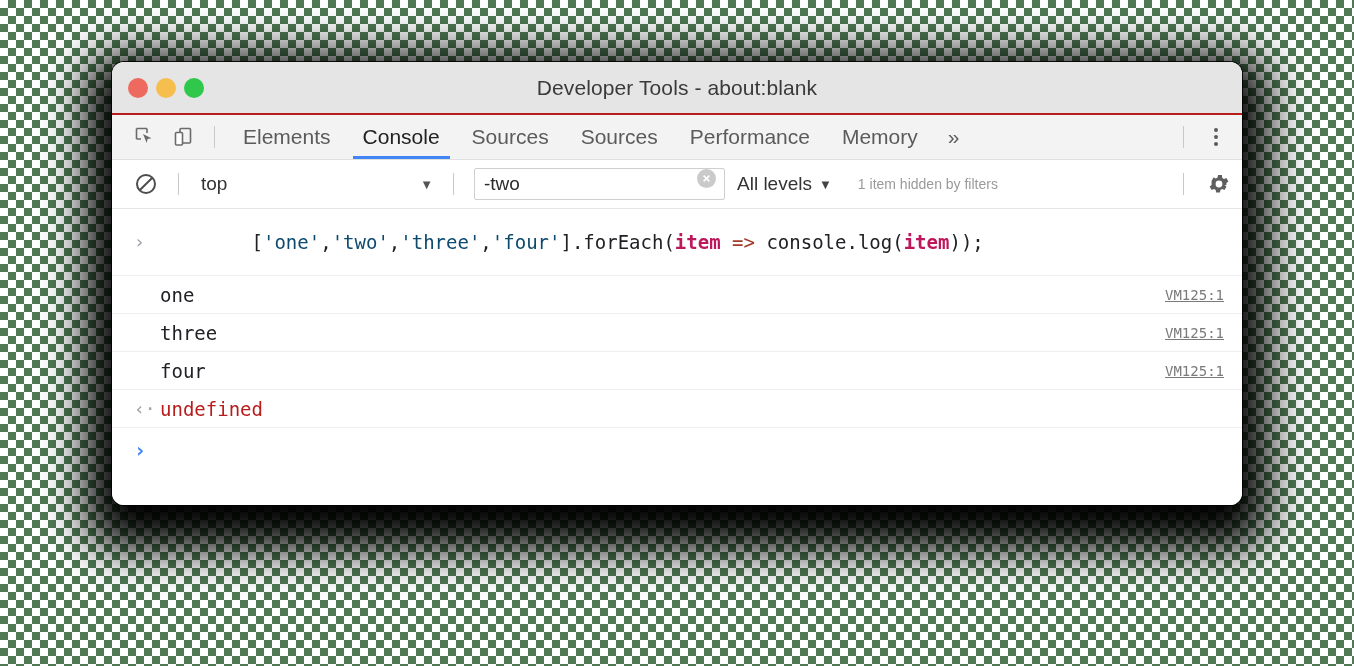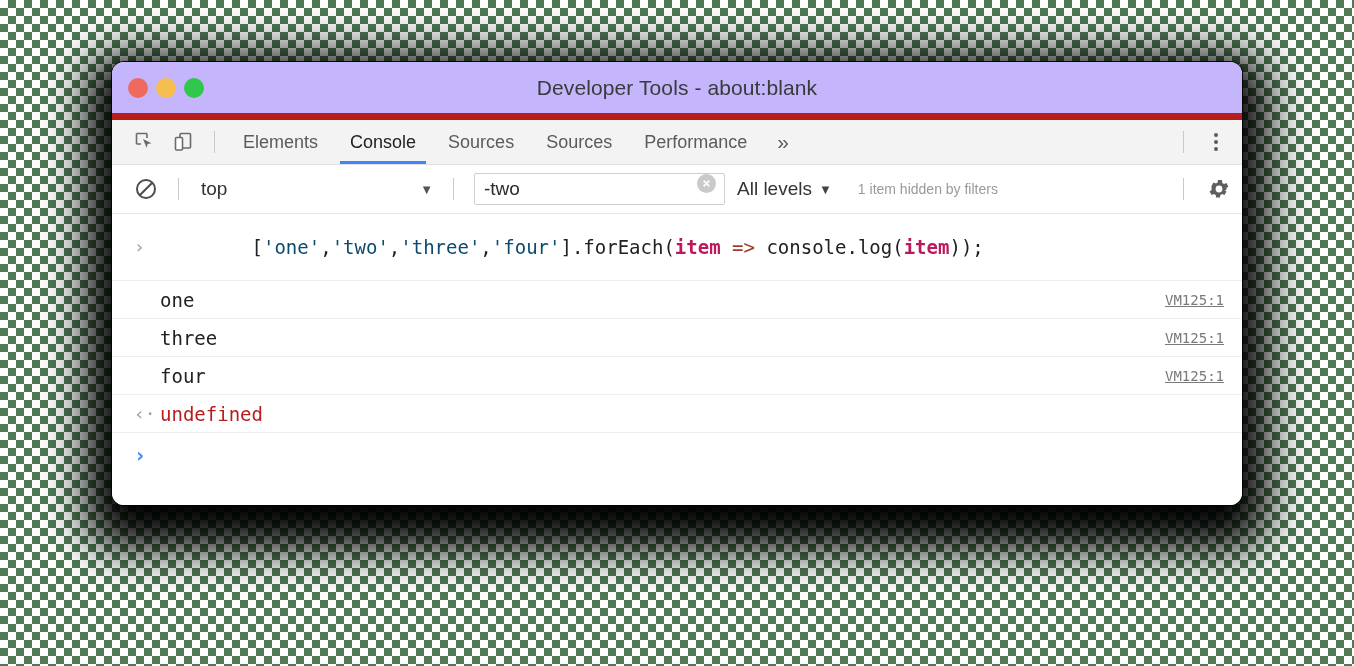--- a/index.html
+++ b/index.html
@@ -40,22 +40,22 @@
     overflow: hidden;
     display: flex;
     flex-direction: column;
   }
 
   
   .titlebar {
     position: relative;
     height: 51px;
     flex: 0 0 51px;
-    background: #c4b5fd;
-    border-bottom: 7px solid #b91c1c;
+    background: #e5e5e5;
+    border-bottom: 2px solid #b91c1c;
     display: flex;
     align-items: center;
   }
   .lights {
     position: absolute;
     left: 16px;
     top: 0;
     height: 51px;
     display: flex;
     align-items: center;
@@ -92,21 +92,21 @@
   .vdiv {
     width: 1px; height: 22px; background: #c9c9c9; margin: 0 12px;
   }
   .tabs { display: flex; align-items: center; height: 100%; }
   .tab {
     position: relative;
     padding: 0 16px;
     height: 100%;
     display: flex;
     align-items: center;
-    font-size: 18px;
+    font-size: 21px;
     color: #5b5b5b;
     cursor: pointer;
     white-space: nowrap;
   }
   .tab.active { color: #222222; }
   .tab.active::after {
     content: "";
     position: absolute;
     left: 6px; right: 6px; bottom: 0;
     height: 3px;
@@ -277,20 +277,21 @@
         <rect x="3.5" y="6.5" width="7" height="12.5" rx="1" fill="#ffffff" stroke="#6b6b6b" stroke-width="1.6"></rect>
       </svg>
     </div>
     <div class="vdiv"></div>
     <div class="tabs">
       <div class="tab">Elements</div>
       <div class="tab active">Console</div>
       <div class="tab">Sources</div>
       <div class="tab">Sources</div>
       <div class="tab">Performance</div>
+      <div class="tab">Memory</div>
       <div class="tab more">»</div>
     </div>
     <div class="tabbar-right">
       <div class="vdiv"></div>
       <div class="kebab">
         <i></i>
           <i></i>
           <i></i>
       </div>
     </div>

